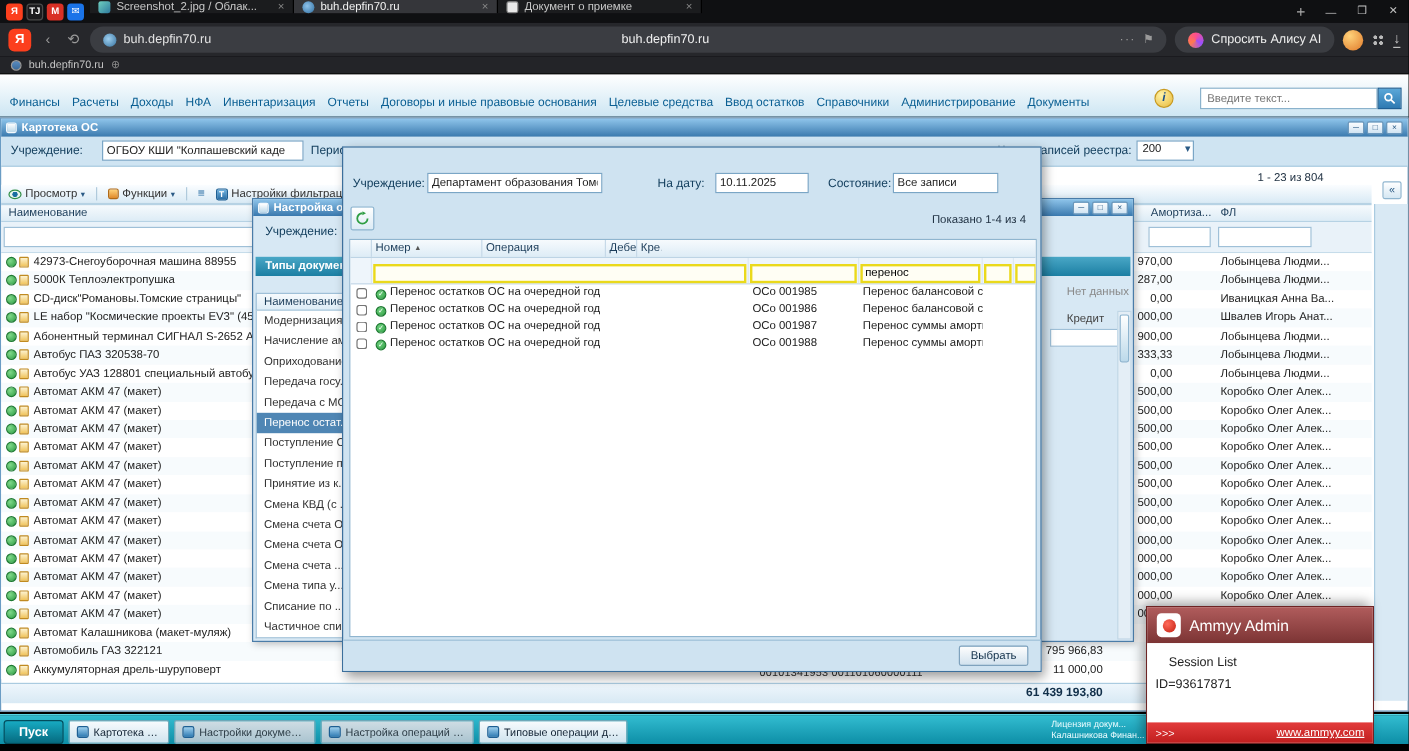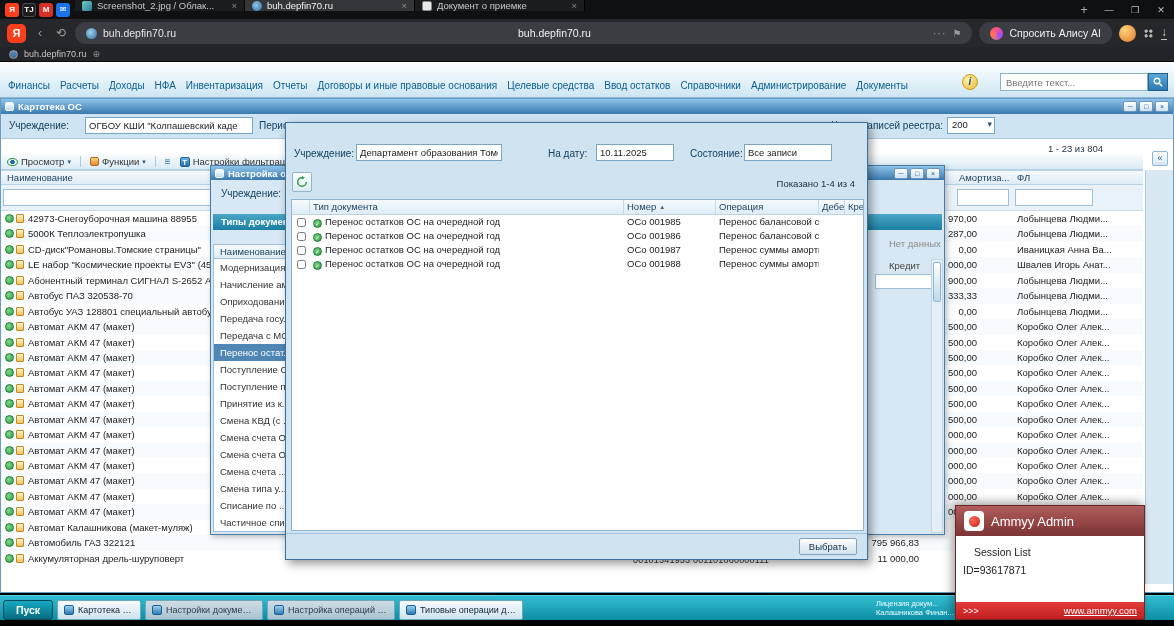--- a/index.html
+++ b/index.html
@@ -543,20 +543,23 @@
           <span class="ri ri-g"></span>
           <span class="ri ri-o"></span>
           <span class="c-name">Аккумуляторная дрель-шуруповерт</span>
           <span class="c-bal">11 000,00</span>
           <span class="c-am"></span>
           <span class="c-fl"></span>
         </div>
 
     </div>
     <div class="k-accounts">00101341953      001101060000111</div>
+    <div class="k-total">
+      <span>61 439 193,80</span>
+    </div>
     <div class="k-strip"></div>
   </div>
 
   <div class="settings">
     <div class="win-titlebar">
       <span class="win-ico"></span>
       <span class="win-title">Настройка операций по док...</span>
       <span class="wbtns">
         <span class="wbtn min"></span>
         <span class="wbtn max"></span>
@@ -619,25 +622,32 @@
     <div class="m-refresh">
       <svg width="12" height="12" viewBox="0 0 12 12">
           <path d="M10.3 6 A4.3 4.3 0 1 1 6 1.7" fill="none" stroke="#2f9e44" stroke-width="1.5"></path>
           <path d="M6 0 L9 1.7 L6 3.4 Z" fill="#2f9e44"></path>
         </svg>
     </div>
     <span class="m-shown">Показано 1-4 из 4</span>
     <div class="m-table">
       <div class="m-thead">
         <span class="cell mc0"></span>
-        <span class="cell mc1">Тип документа</span>
         <span class="cell mc2 sort-num">Номер</span>
         <span class="cell mc3">Операция</span>
         <span class="cell mc4">Дебет</span>
         <span class="cell mc5">Кре...</span>
+      </div>
+      <div class="m-filter">
+        <span class="cell mc0"></span>
+        <span class="cell mc1"><input class="yfilter" style=""></span>
+        <span class="cell mc2"><input class="yfilter" style=""></span>
+        <span class="cell mc3"><input class="yfilter" value="перенос" style=""></span>
+        <span class="cell mc4"><input class="yfilter" style=""></span>
+        <span class="cell mc5"><input class="yfilter" style=""></span>
       </div>
       <div>
 
           <div class="m-row">
             <span class="cell mc0">
               <input type="checkbox" class="m-check" style="">
             </span>
             <span class="cell mc1"><span class="v-ico"></span><span>Перенос остатков ОС на очередной год</span></span>
             <span class="cell mc2">ОСо 001985</span>
             <span class="cell mc3">Перенос балансовой стоимости</span>

